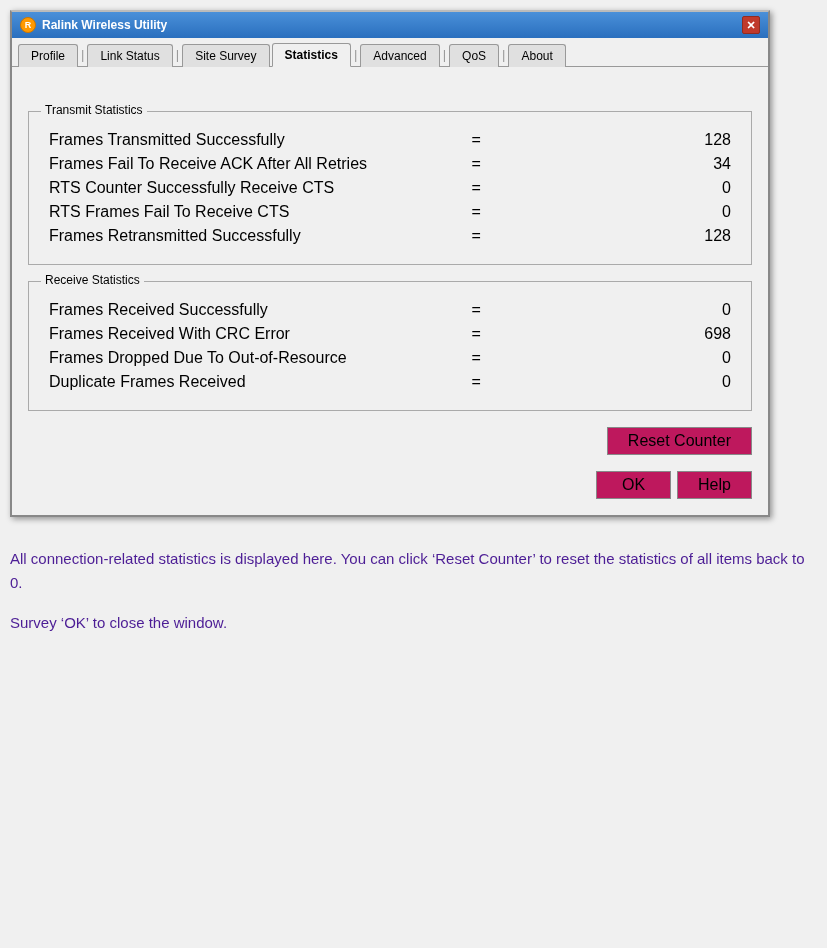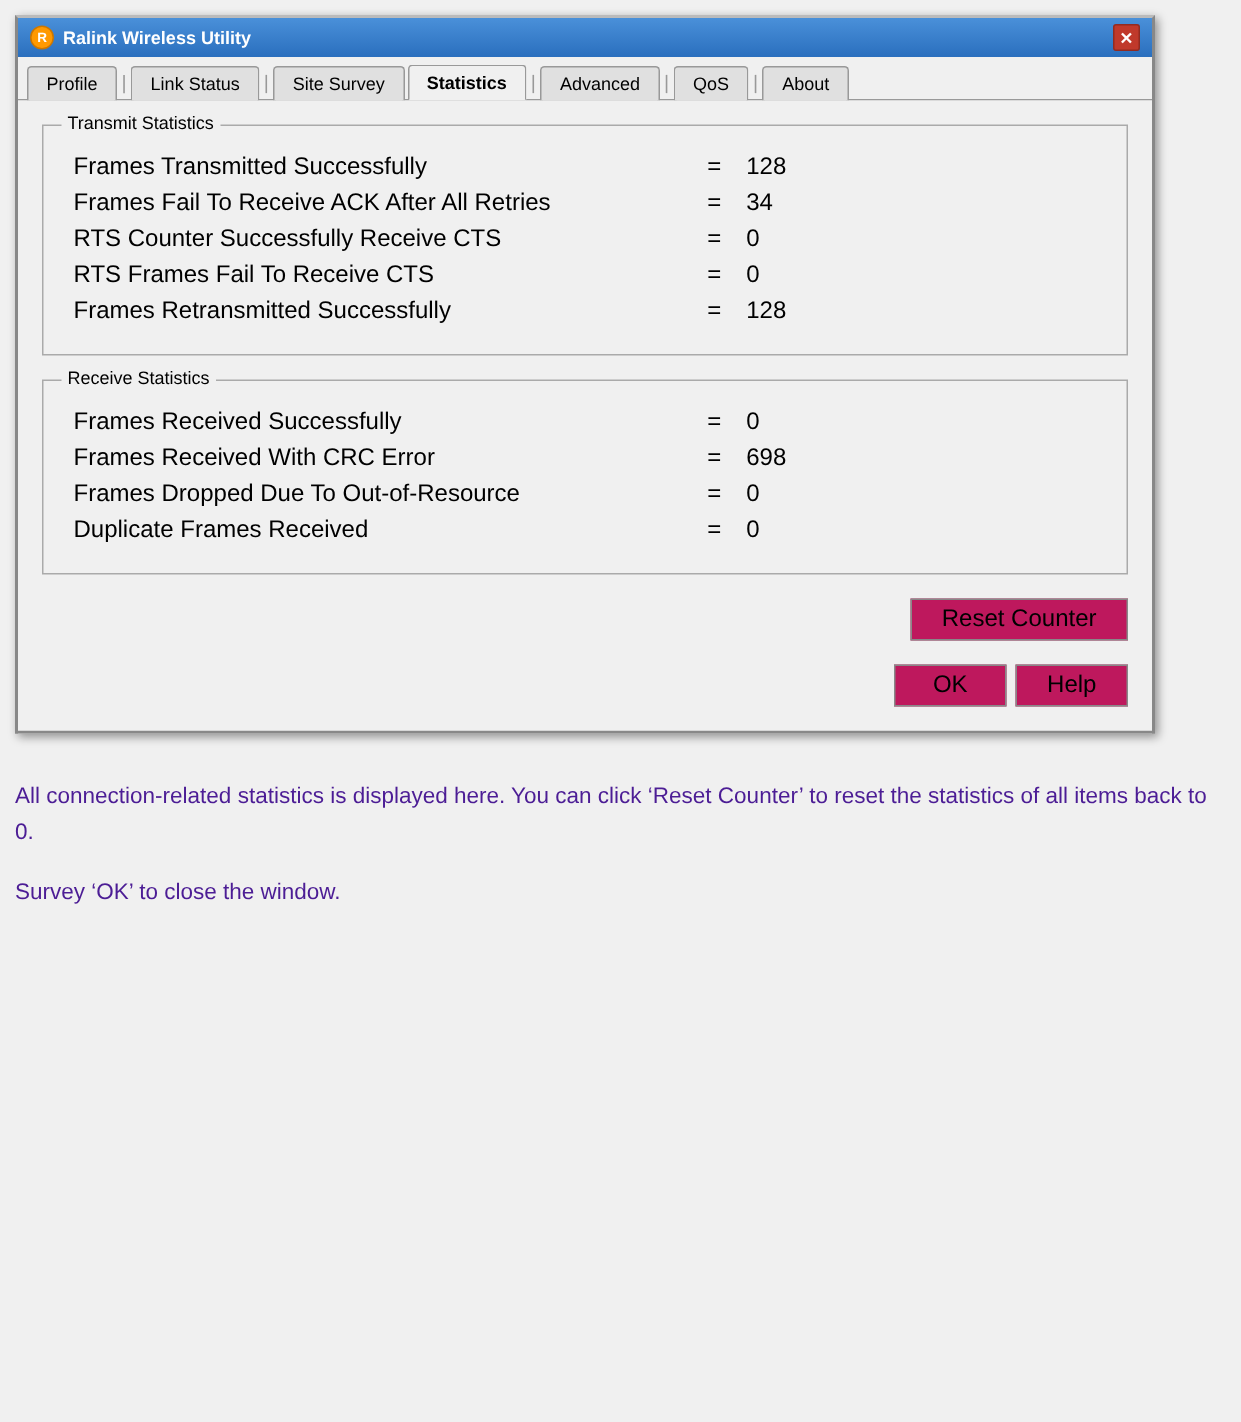--- a/index.html
+++ b/index.html
@@ -95,20 +95,21 @@
     .tab-separator {
       color: #999;
       padding: 0 1px;
       align-self: center;
       font-size: 13px;
     }
 
     .content-area {
       padding: 16px 16px 12px 16px;
       background: #f0f0f0;
+      margin-top: 28px;
     }
 
     .group-box {
       border: 1px solid #aaa;
       margin-bottom: 16px;
       padding: 10px 16px 16px 16px;
       position: relative;
     }
 
     .group-label {
@@ -136,21 +137,21 @@
     .stat-table tr td:first-child {
       width: 60%;
     }
 
     .stat-table tr td.equals {
       text-align: center;
       width: 5%;
     }
 
     .stat-table tr td.value {
-      text-align: left;
+      text-align: right;
       width: 35%;
     }
 
     .button-row {
       display: flex;
       justify-content: flex-end;
       margin-bottom: 10px;
     }
 
     .bottom-row {

